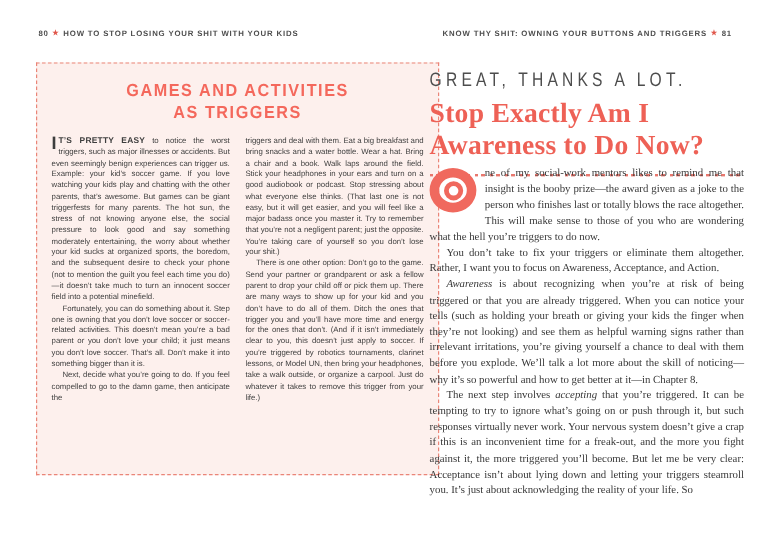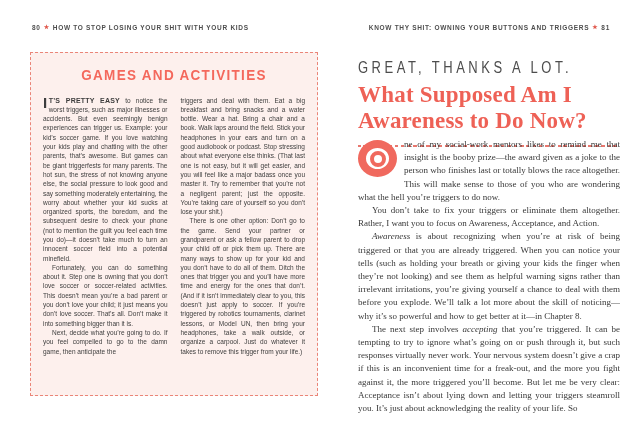--- a/index.html
+++ b/index.html
@@ -15,21 +15,21 @@
   .running-head{
     position:absolute;top:24px;font-size:6.5px;font-weight:700;
     letter-spacing:.7px;color:#4e4e4e;white-space:nowrap;
   }
   .running-head.rh-left{left:32px;}
   .running-head.rh-right{right:30px;text-align:right;}
   .star{color:#e0574b;font-size:6px;margin:0 3px;position:relative;top:-1px;}
 
   
   .trigger-box{
-    position:absolute;left:30px;top:52px;width:288px;height:344px;
+    position:absolute;left:30px;top:52px;width:336px;height:344px;
     box-sizing:border-box;border:1px dashed #ea8578;background:#fdf0ed;
     padding:10px 12px 0 12px;
   }
   .box-title{
     margin:4px 0 0 0;text-align:center;color:#f4685c;
     font-size:13.5px;line-height:1.3;font-weight:700;letter-spacing:1.3px;
   }
   .box-title span{display:block;transform:scaleY(1.08);}
   .box-columns{display:flex;gap:13px;margin-top:11px;}
   .col{
@@ -89,20 +89,21 @@
 <div class="spread">
 
   <div class="page page-left">
     <div class="running-head rh-left">
       <span>80</span><span class="star">★</span><span>HOW TO STOP LOSING YOUR SHIT WITH YOUR KIDS</span>
     </div>
 
     <div class="trigger-box">
       <h2 class="box-title">
         <span>GAMES AND ACTIVITIES</span>
+        <span>AS TRIGGERS</span>
       </h2>
       <div class="box-columns">
         <div class="col" id="lp-col1">
             <p class="lp-para"><span class="lp-dropcap">I</span><span class="lp-lead">T’S PRETTY EASY</span> to notice the worst triggers, such as major illnesses or accidents. But even seemingly benign experiences can trigger us. Example: your kid’s soccer game. If you love watching your kids play and chatting with the other parents, that’s awesome. But games can be giant triggerfests for many parents. The hot sun, the stress of not knowing anyone else, the social pressure to look good and say something moderately entertaining, the worry about whether your kid sucks at organized sports, the boredom, and the subsequent desire to check your phone (not to mention the guilt you feel each time you do)—it doesn’t take much to turn an innocent soccer field into a potential minefield.</p>
             <p class="lp-para indent">Fortunately, you can do something about it. Step one is owning that you don’t love soccer or soccer-related activities. This doesn’t mean you’re a bad parent or you don’t love your child; it just means you don’t love soccer. That’s all. Don’t make it into something bigger than it is.</p>
             <p class="lp-para indent">Next, decide what you’re going to do. If you feel compelled to go to the damn game, then anticipate the</p>
           </div>
         <div class="col" id="lp-col2">
             <p class="lp-para">triggers and deal with them. Eat a big breakfast and bring snacks and a water bottle. Wear a hat. Bring a chair and a book. Walk laps around the field. Stick your headphones in your ears and turn on a good audiobook or podcast. Stop stressing about what everyone else thinks. (That last one is not easy, but it will get easier, and you will feel like a major badass once you master it. Try to remember that you’re not a negligent parent; just the opposite. You’re taking care of yourself so you don’t lose your shit.)</p>
             <p class="lp-para indent">There is one other option: Don’t go to the game. Send your partner or grandparent or ask a fellow parent to drop your child off or pick them up. There are many ways to show up for your kid and you don’t have to do all of them. Ditch the ones that trigger you and you’ll have more time and energy for the ones that don’t. (And if it isn’t immediately clear to you, this doesn’t just apply to soccer. If you’re triggered by robotics tournaments, clarinet lessons, or Model UN, then bring your headphones, take a walk outside, or organize a carpool. Just do whatever it takes to remove this trigger from your life.)</p>
@@ -112,21 +113,21 @@
   </div>
 
   <div class="page page-right">
     <div class="running-head rh-right">
       <span>KNOW THY SHIT: OWNING YOUR BUTTONS AND TRIGGERS</span><span class="star">★</span><span>81</span>
     </div>
 
     <div class="chapter-head">
       <span class="kicker">GREAT, THANKS A LOT.</span>
       <h1 class="chapter-title">
-        <span>What Supposed Am I</span>
+        <span>Stop Exactly Am I</span>
         <span>Awareness to Do Now?</span>
       </h1>
       <div class="dash-divider"></div>
     </div>
 
     <div class="body-text" id="rp-body">
         <p class="rp-para"><span class="dropcap-o">
             <span class="ring-outer"></span>
             <span class="ring-inner"></span>
           </span><span>ne of my social-work mentors likes to remind me that insight is the booby prize—the award given as a joke to the person who finishes last or totally blows the race altogether. This will make sense to those of you who are wondering what the hell you’re triggers to do now.</span></p>

